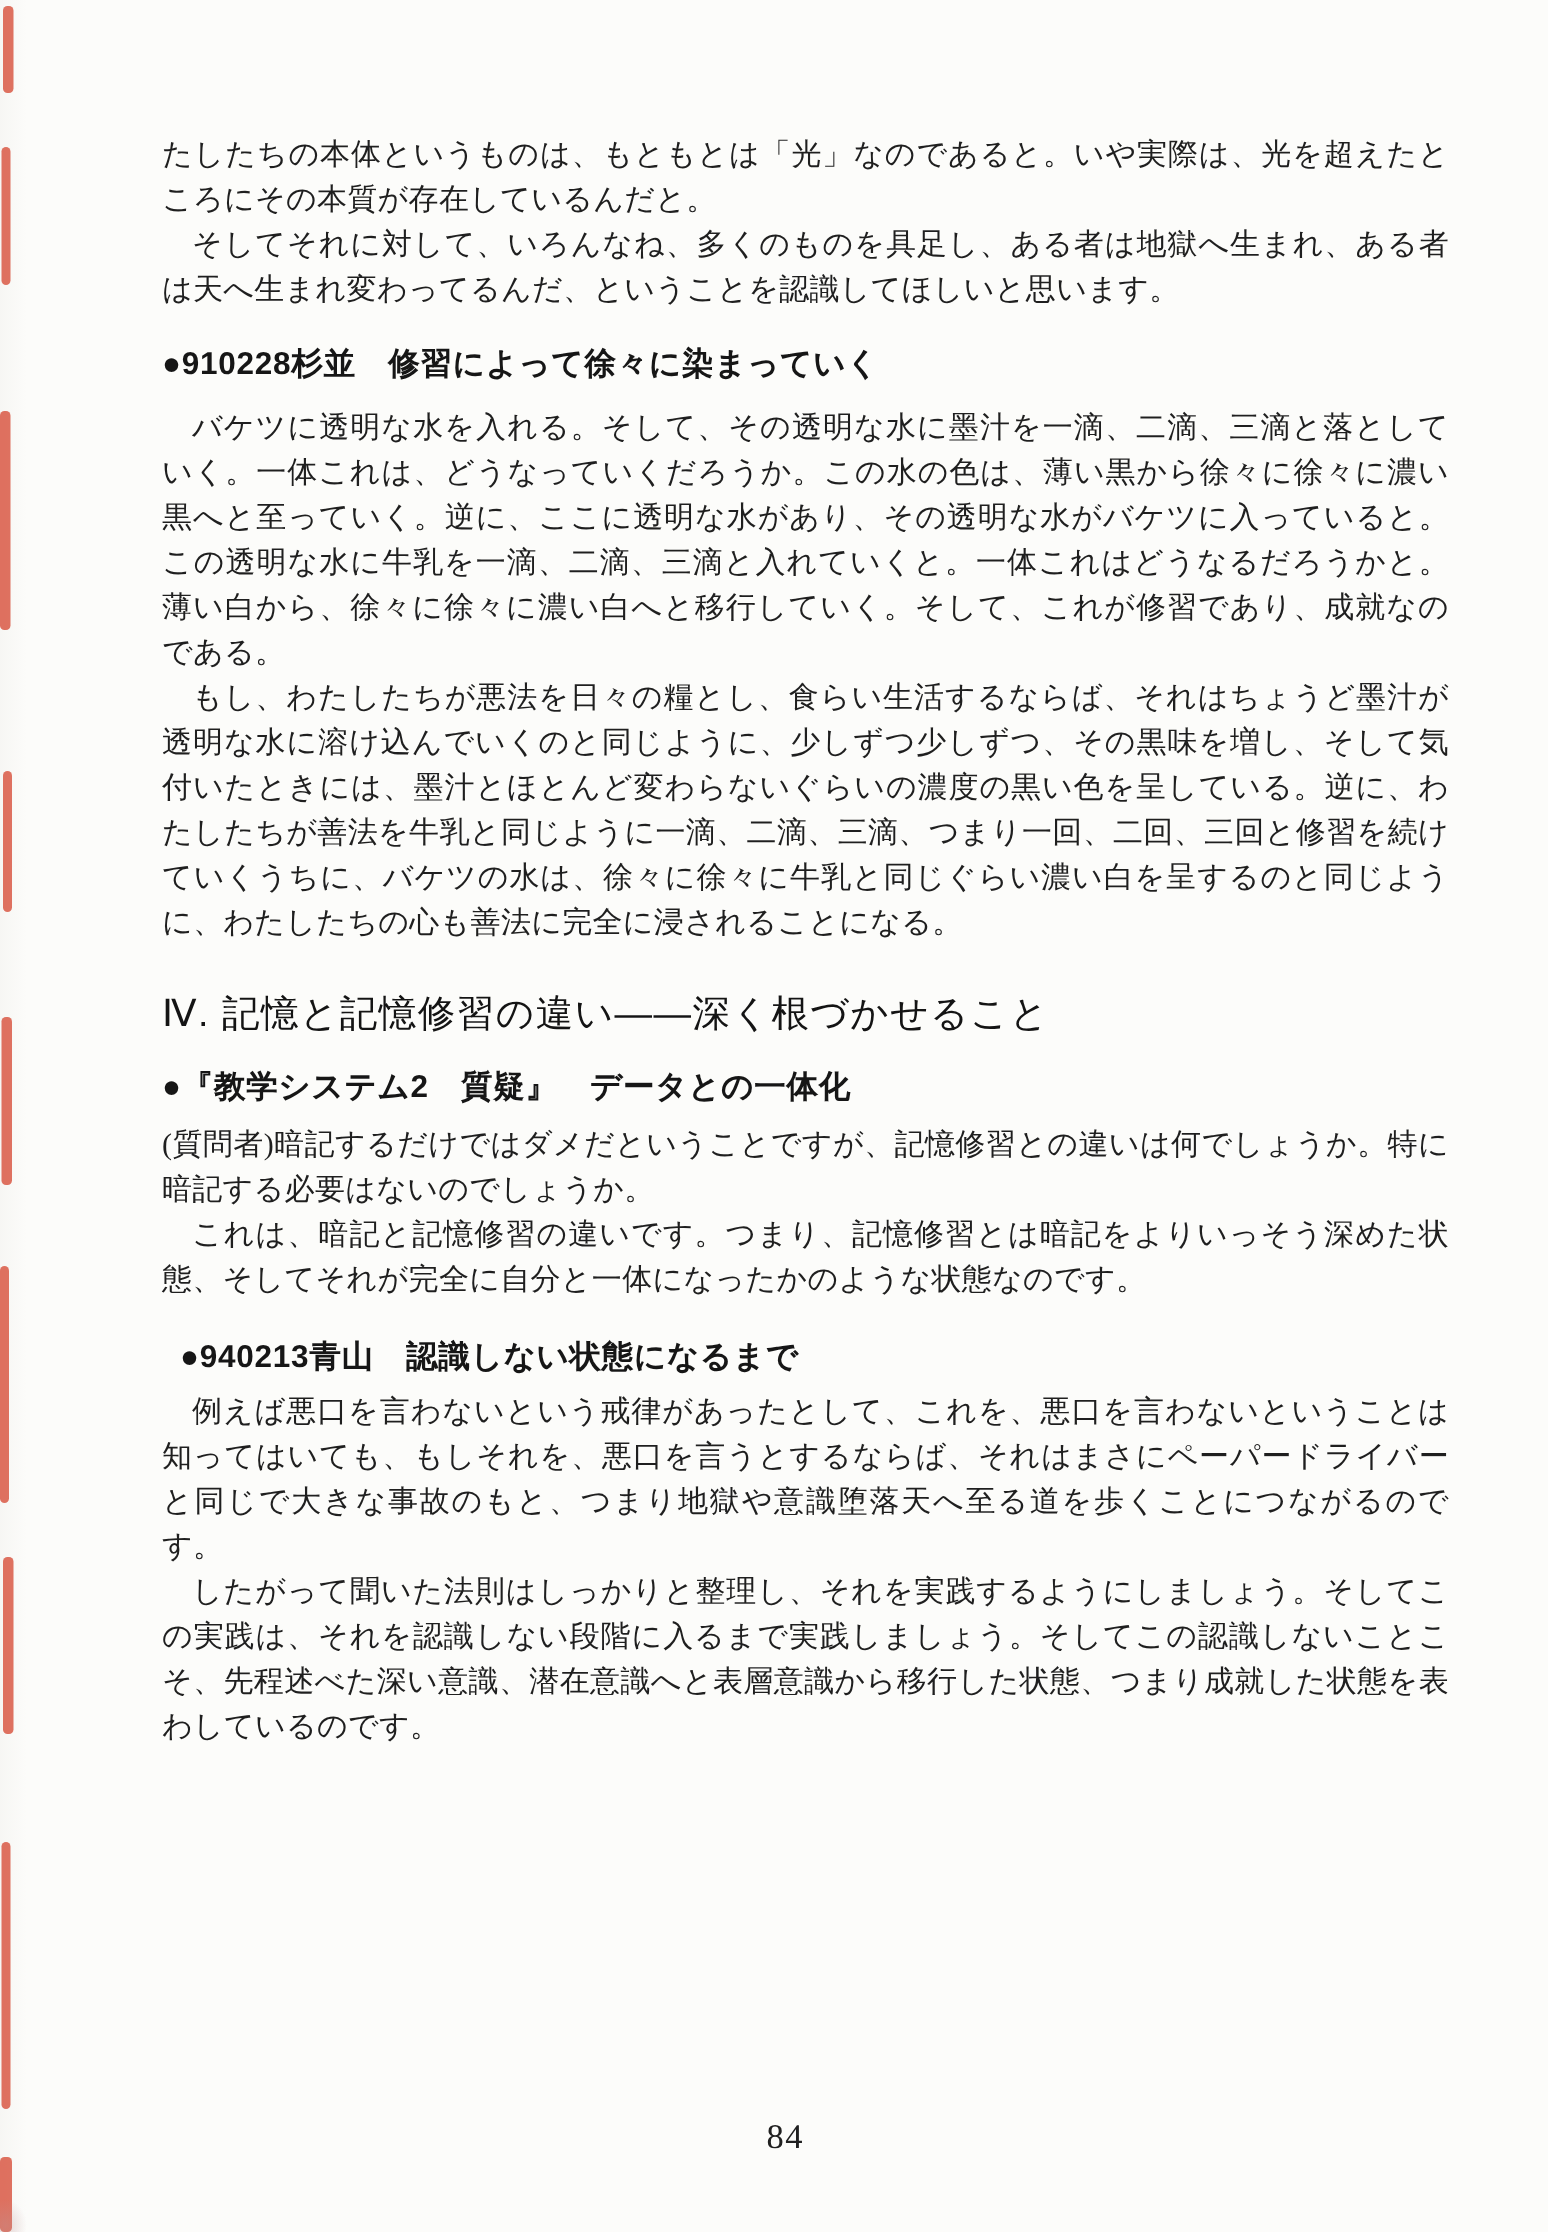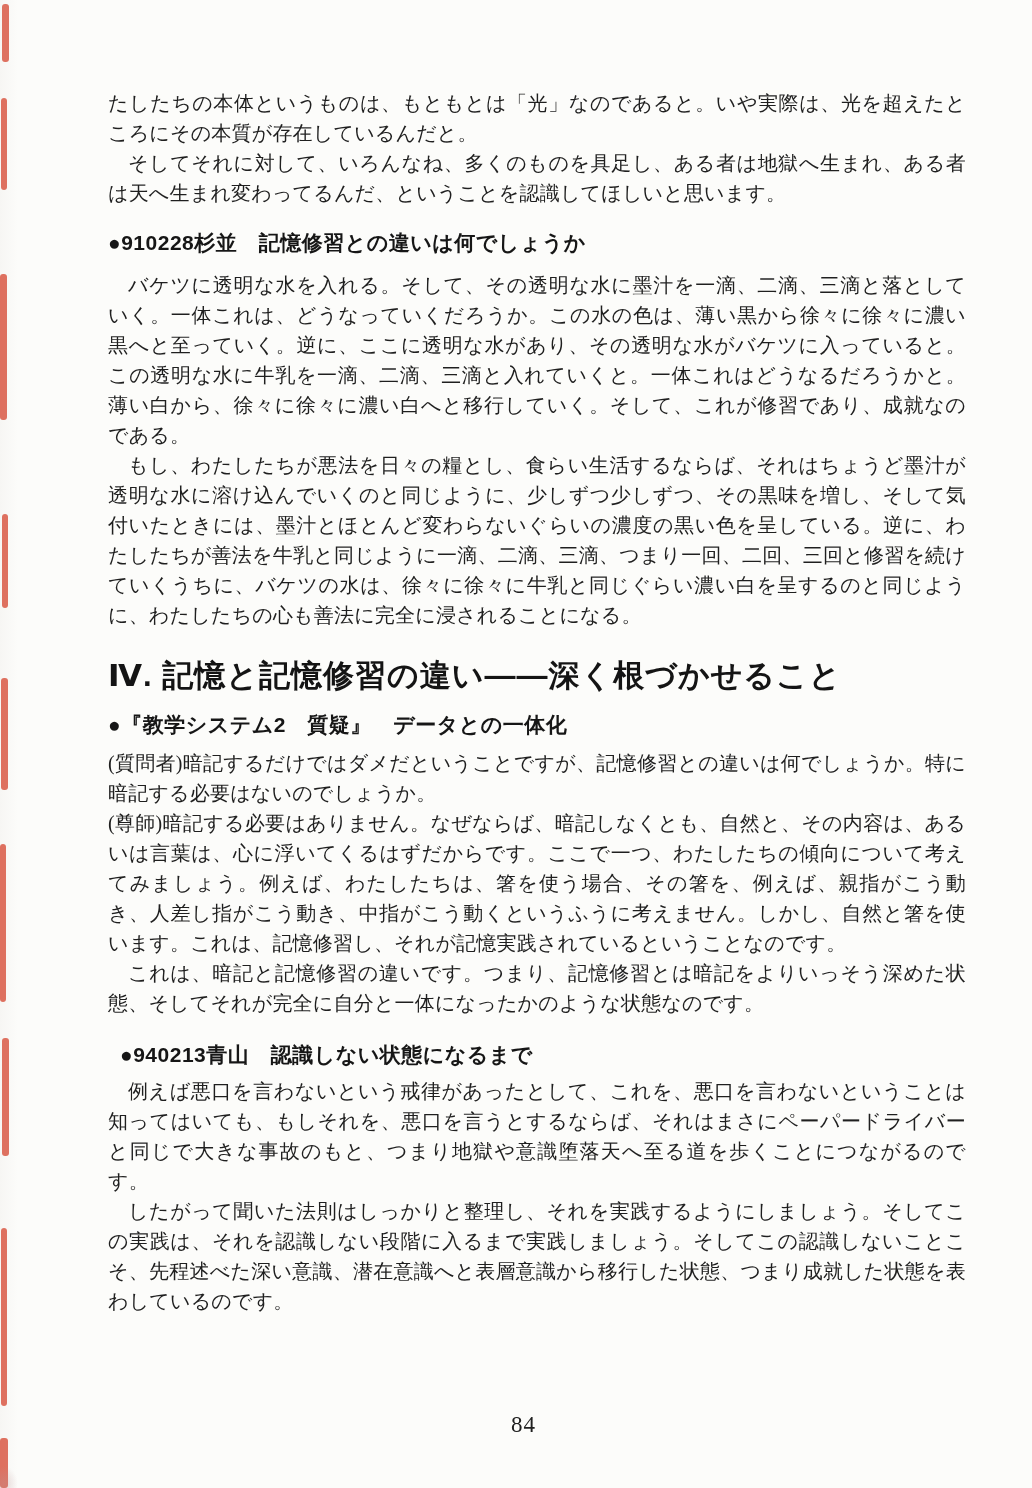--- a/index.html
+++ b/index.html
@@ -40,22 +40,22 @@
     font-size:21px;
     line-height:30px;
     margin:20px 0 12px 0;
     letter-spacing:0.5px;
     color:#161616;
   }
   h3.section.tight{ margin:6px 0 8px 0; }
   h3.section.last{ margin:22px 0 6px 12px; }
   h2.chapter{
     font-family:"Liberation Sans","DejaVu Sans",sans-serif;
-    font-weight:bold;
-    font-size:31px;
+    font-weight:normal;
+    font-size:25px;
     line-height:40px;
     margin:26px 0 14px 0;
     letter-spacing:1px;
     color:#141414;
   }
   .pageno{
     position:absolute;
     bottom:50px;left:0;
     width:100%;
     text-align:center;
@@ -88,27 +88,26 @@
       <div class="scan-mark" style="top: 514px; height: 94px; left: 2px; width: 6px;"></div>
       <div class="scan-mark" style="top: 678px; height: 112px; left: 1px; width: 7px;"></div>
       <div class="scan-mark" style="top: 844px; height: 158px; left: 0px; width: 6px;"></div>
       <div class="scan-mark" style="top: 1038px; height: 118px; left: 2px; width: 7px;"></div>
       <div class="scan-mark" style="top: 1228px; height: 178px; left: 1px; width: 6px;"></div>
       <div class="scan-mark" style="top: 1438px; height: 50px; left: 0px; width: 8px;"></div>
     </div>
   <main class="content" id="content-root">
       <p class="body">たしたちの本体というものは、もともとは「光」なのであると。いや実際は、光を超えたところにその本質が存在しているんだと。</p>
       <p class="body indent">そしてそれに対して、いろんなね、多くのものを具足し、ある者は地獄へ生まれ、ある者は天へ生まれ変わってるんだ、ということを認識してほしいと思います。</p>
-      <h3 class="section">●910228杉並　記憶修習との違いは何でしょうか</h3>
+      <h3 class="section">●910228杉並　修習によって徐々に染まっていく</h3>
       <p class="body indent">バケツに透明な水を入れる。そして、その透明な水に墨汁を一滴、二滴、三滴と落としていく。一体これは、どうなっていくだろうか。この水の色は、薄い黒から徐々に徐々に濃い黒へと至っていく。逆に、ここに透明な水があり、その透明な水がバケツに入っていると。この透明な水に牛乳を一滴、二滴、三滴と入れていくと。一体これはどうなるだろうかと。薄い白から、徐々に徐々に濃い白へと移行していく。そして、これが修習であり、成就なのである。</p>
       <p class="body indent">もし、わたしたちが悪法を日々の糧とし、食らい生活するならば、それはちょうど墨汁が透明な水に溶け込んでいくのと同じように、少しずつ少しずつ、その黒味を増し、そして気付いたときには、墨汁とほとんど変わらないぐらいの濃度の黒い色を呈している。逆に、わたしたちが善法を牛乳と同じように一滴、二滴、三滴、つまり一回、二回、三回と修習を続けていくうちに、バケツの水は、徐々に徐々に牛乳と同じぐらい濃い白を呈するのと同じように、わたしたちの心も善法に完全に浸されることになる。</p>
       <h2 class="chapter">Ⅳ. 記憶と記憶修習の違い――深く根づかせること</h2>
       <h3 class="section tight">●『教学システム2　質疑』　データとの一体化</h3>
       <p class="body">(質問者)暗記するだけではダメだということですが、記憶修習との違いは何でしょうか。特に暗記する必要はないのでしょうか。</p>
-      <p class="body">(尊師)暗記する必要はありません。なぜならば、暗記しなくとも、自然と、その内容は、あるいは言葉は、心に浮いてくるはずだからです。ここで一つ、わたしたちの傾向について考えてみましょう。例えば、わたしたちは、箸を使う場合、その箸を、例えば、親指がこう動き、人差し指がこう動き、中指がこう動くというふうに考えません。しかし、自然と箸を使います。これは、記憶修習し、それが記憶実践されているということなのです。</p>
       <p class="body indent">これは、暗記と記憶修習の違いです。つまり、記憶修習とは暗記をよりいっそう深めた状態、そしてそれが完全に自分と一体になったかのような状態なのです。</p>
       <h3 class="section last">●940213青山　認識しない状態になるまで</h3>
       <p class="body indent">例えば悪口を言わないという戒律があったとして、これを、悪口を言わないということは知ってはいても、もしそれを、悪口を言うとするならば、それはまさにペーパードライバーと同じで大きな事故のもと、つまり地獄や意識堕落天へ至る道を歩くことにつながるのです。</p>
       <p class="body indent">したがって聞いた法則はしっかりと整理し、それを実践するようにしましょう。そしてこの実践は、それを認識しない段階に入るまで実践しましょう。そしてこの認識しないことこそ、先程述べた深い意識、潜在意識へと表層意識から移行した状態、つまり成就した状態を表わしているのです。</p>
     </main>
   <div class="pageno">84</div>
   <div class="smudge"></div>
 </div>
 
 </body></html>

